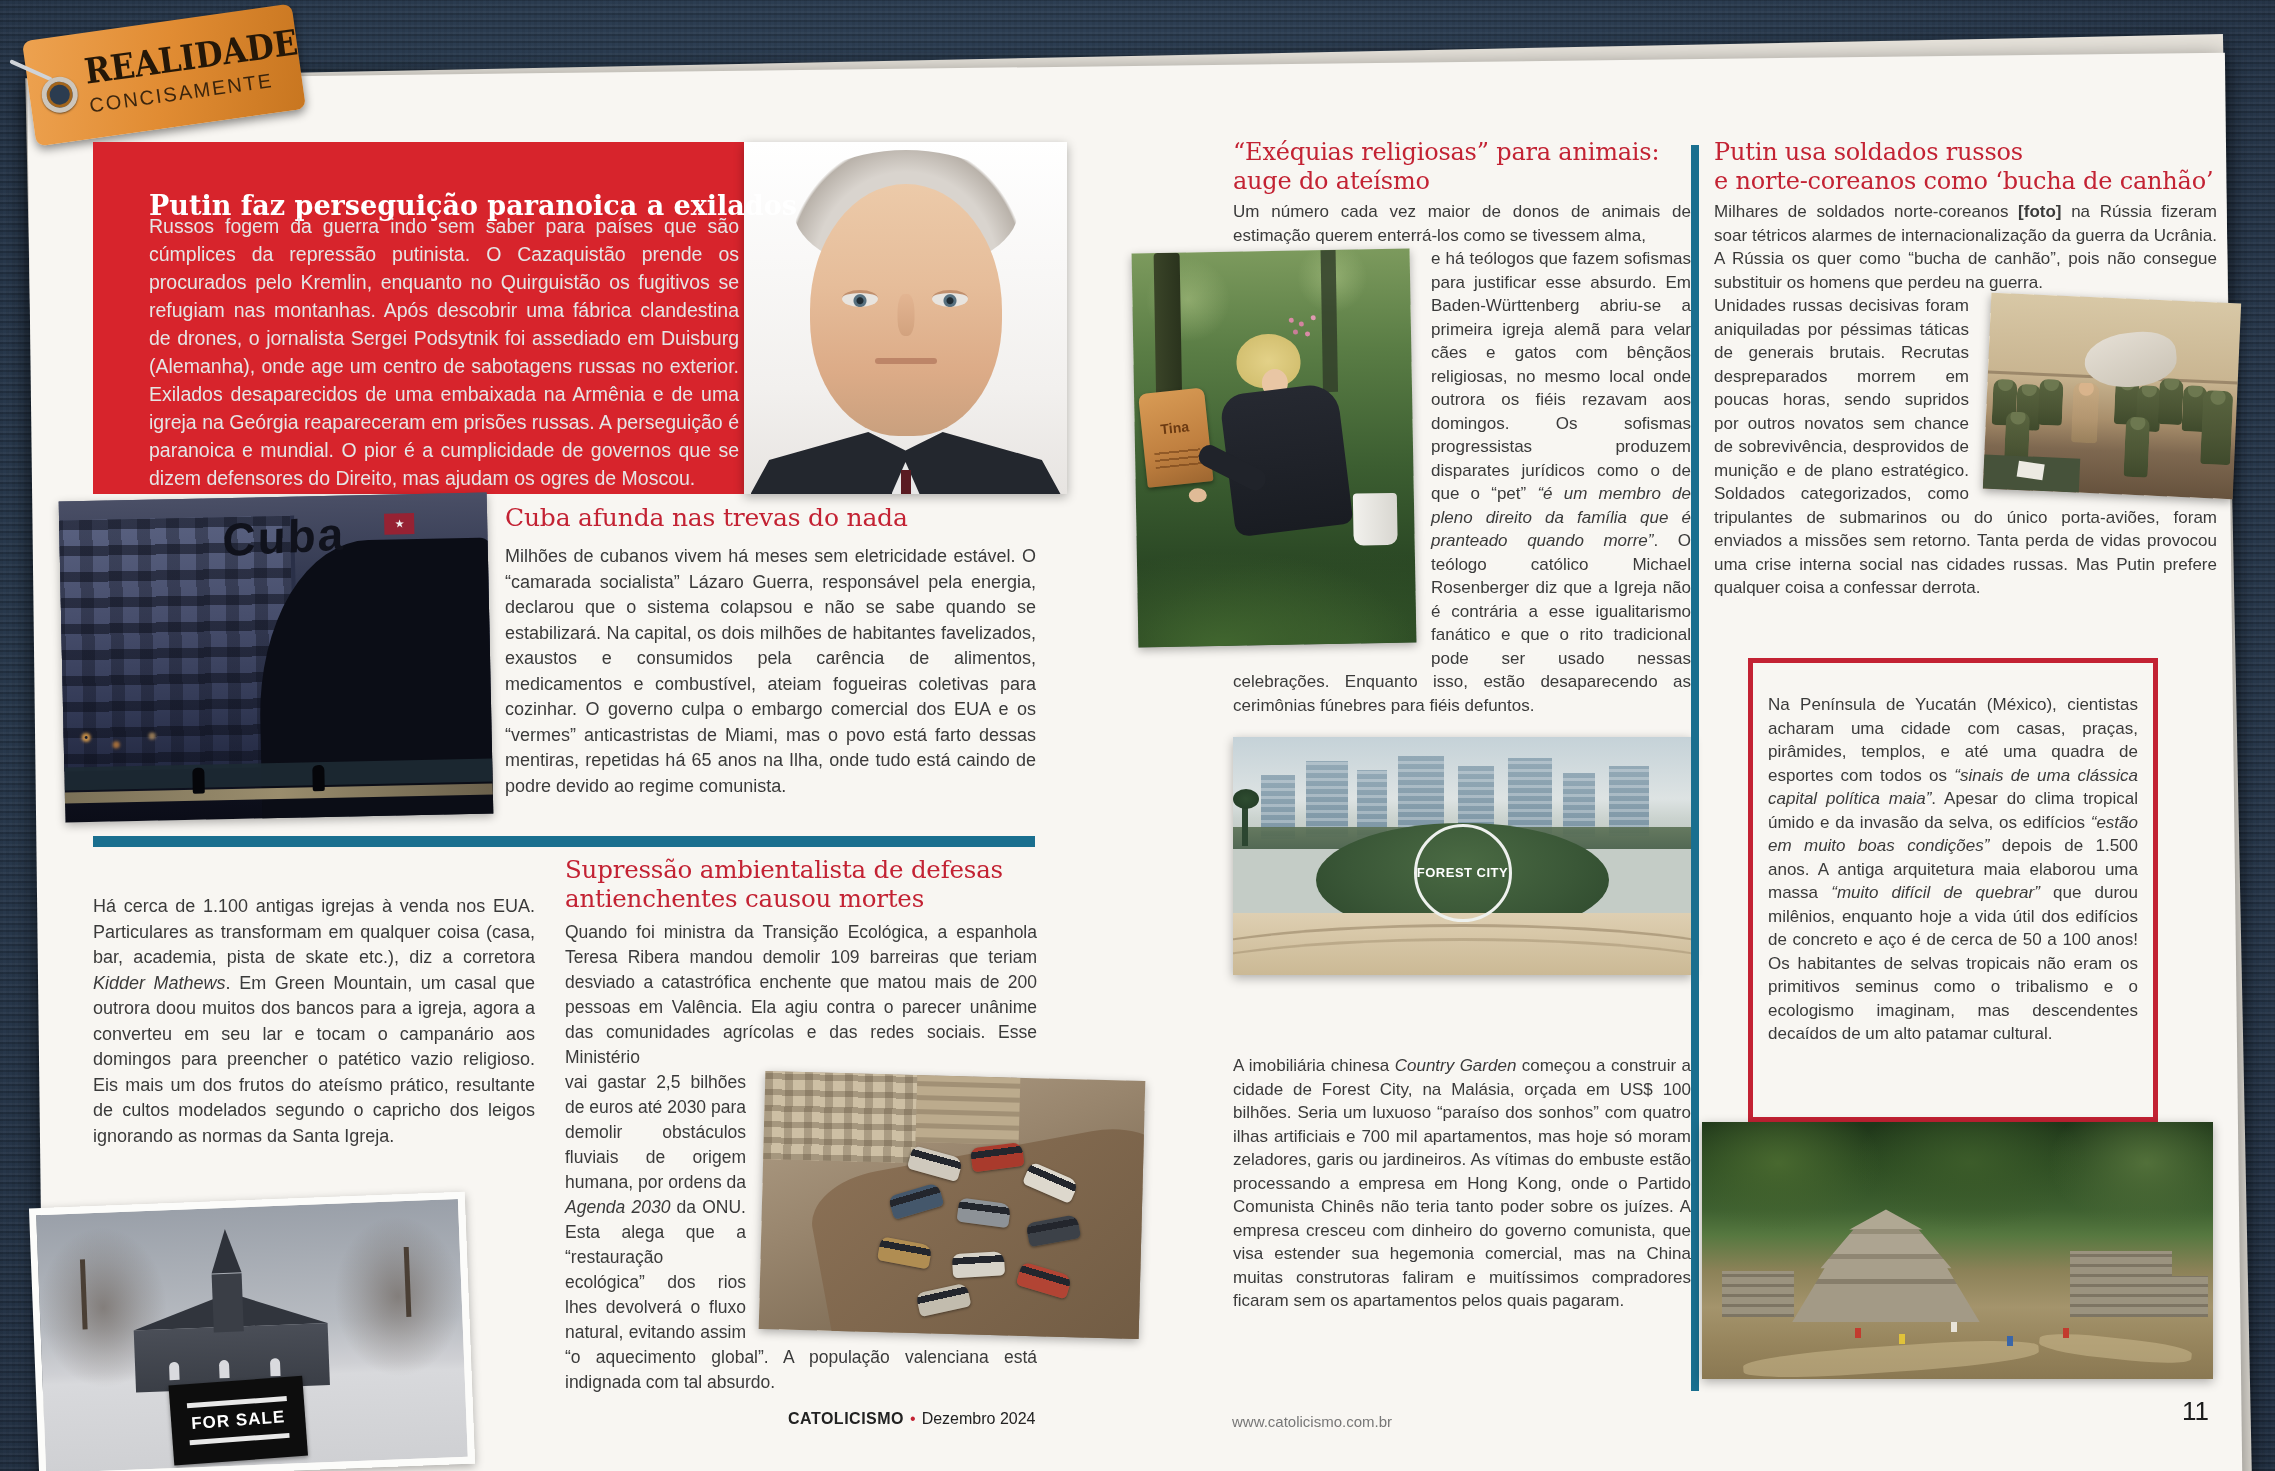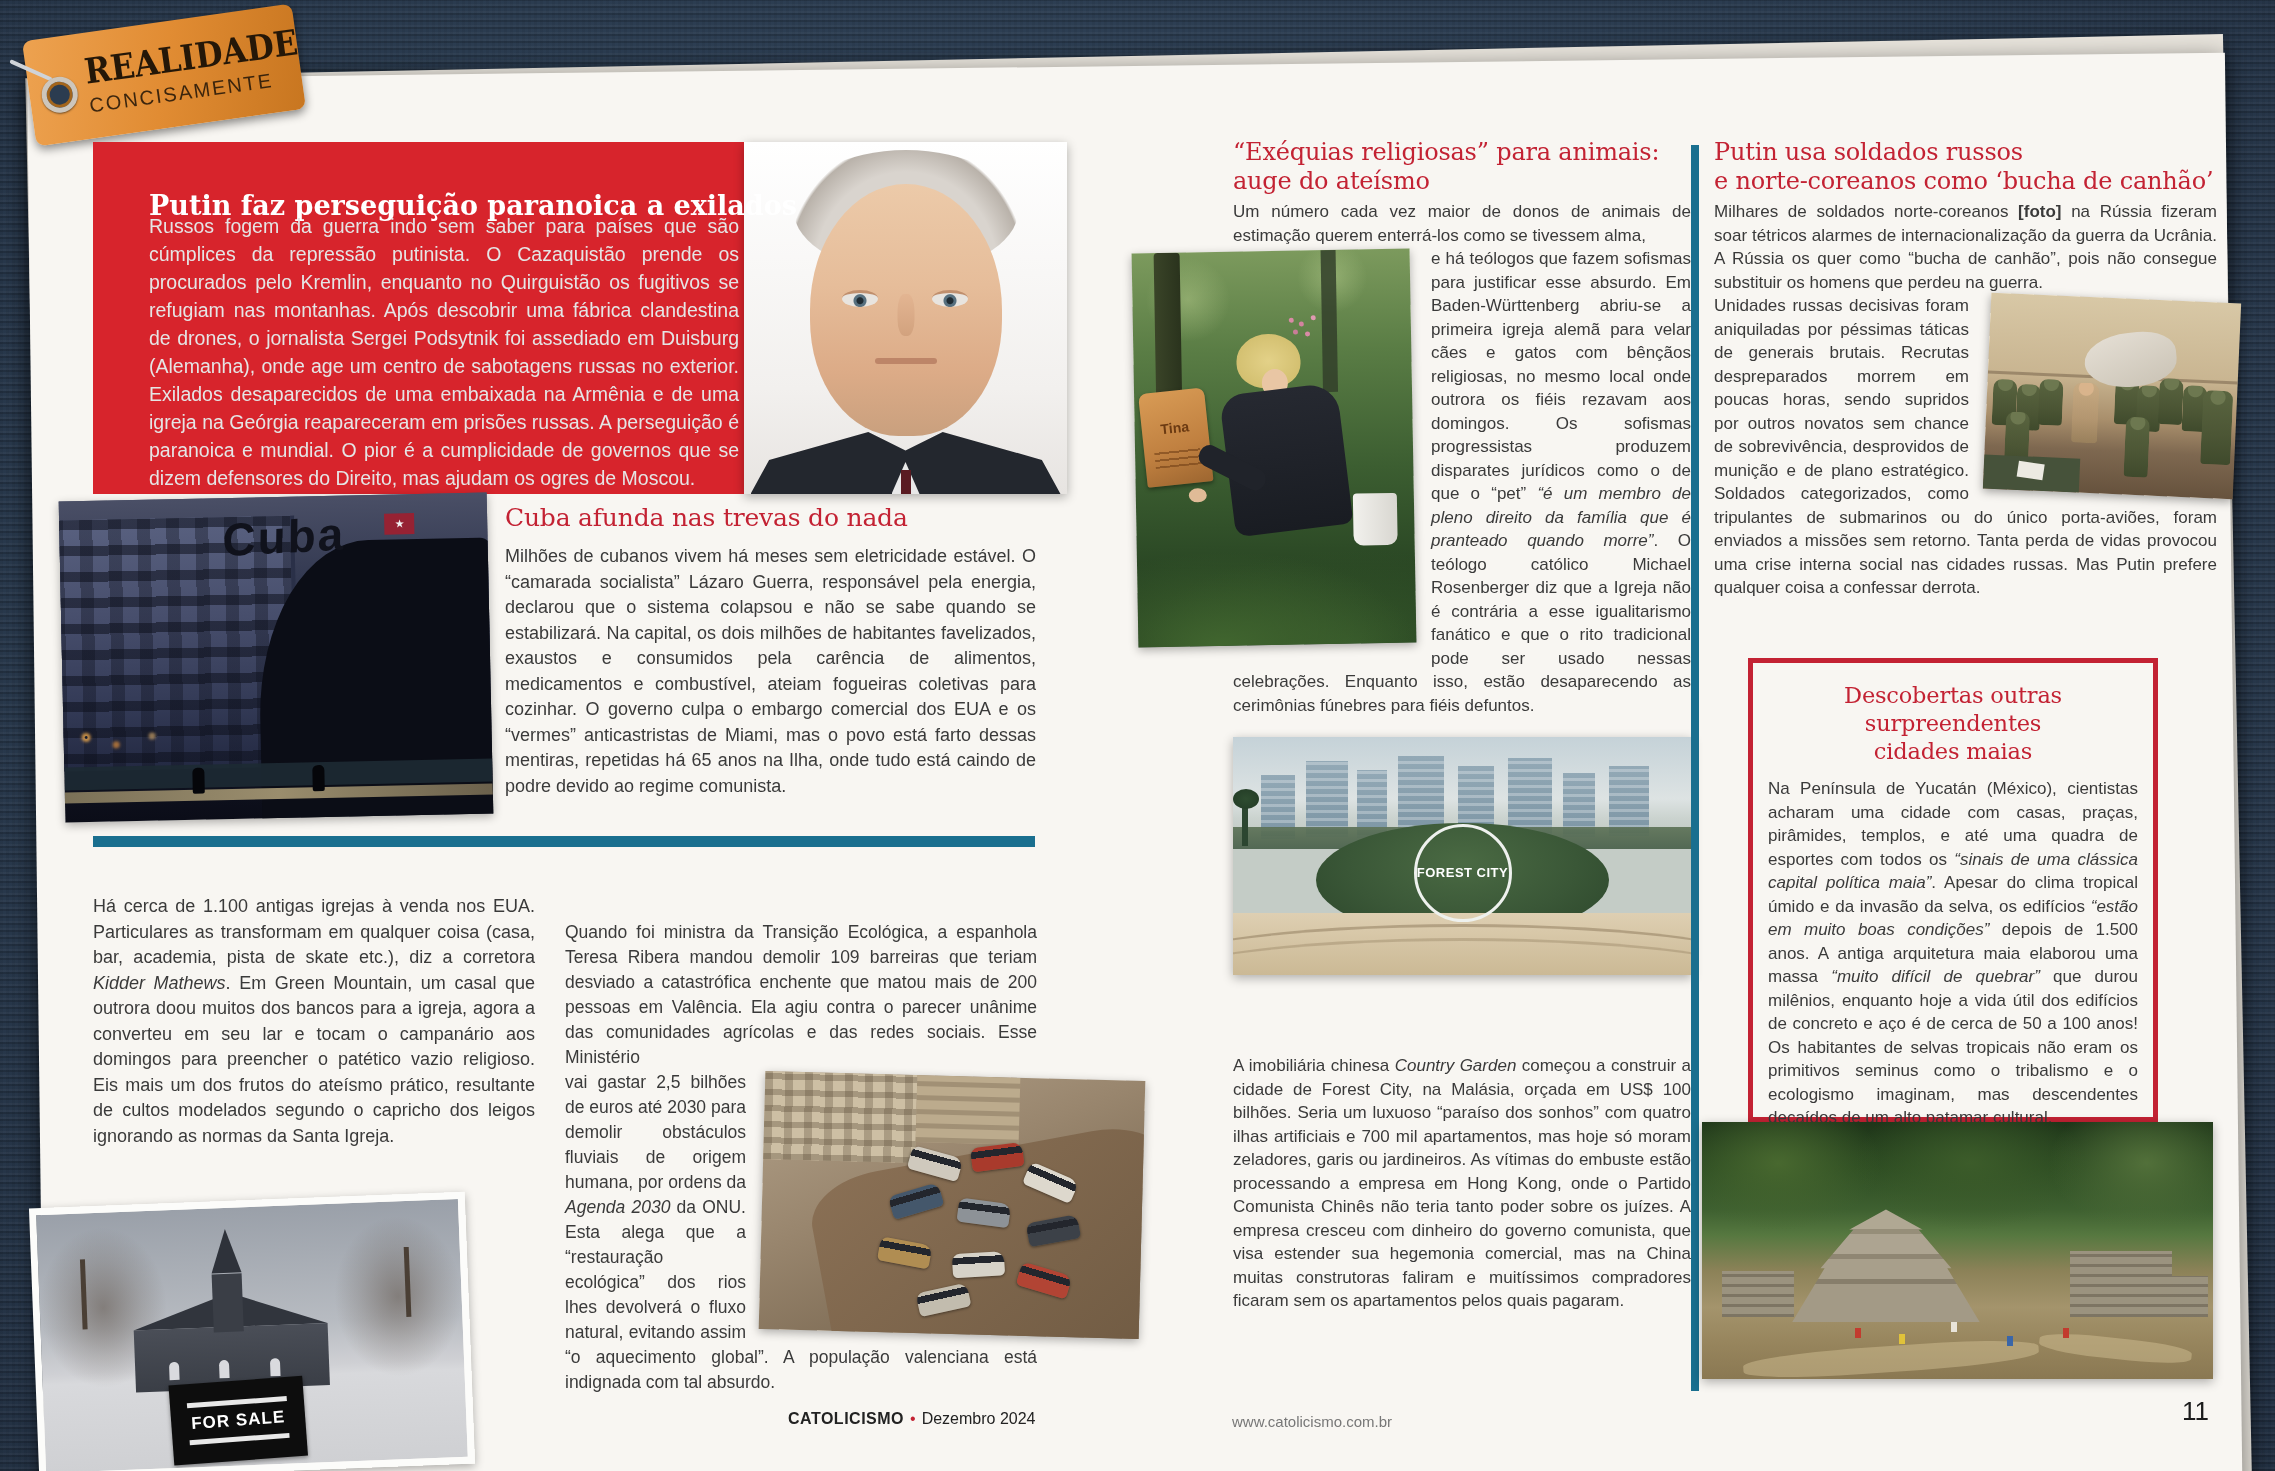--- a/index.html
+++ b/index.html
@@ -298,20 +298,21 @@
       <div class="abs ch-win w1"></div>
       <div class="abs ch-win w2"></div>
       <div class="abs ch-win w3"></div>
       <div class="abs ch-sign">
         <div class="ch-sign-bar"></div>
         <div class="ch-sign-txt">FOR SALE</div>
         <div class="ch-sign-bar"></div>
       </div>
     </div>
 
+    <h2 class="abs h fl-title">Supressão ambientalista de defesas antienchentes causou mortes</h2>
     <div class="abs fl-body bt">
       <p>Quando foi ministra da Transição Ecológica, a espanhola Teresa Ribera mandou demolir 109 barreiras que teriam desviado a catastrófica enchente que matou mais de 200 pessoas em Valência. Ela agiu contra o parecer unânime das comunidades agrícolas e das redes sociais. Esse Ministério</p>
       <div>
         <div class="ph-flood">
           <div class="abs fl-b1"></div>
           <div class="abs fl-b2"></div>
           <div class="abs fl-mud"></div>
           <div class="car" style="--c:#cfc9bd;left:146px;top:76px;transform:rotate(14deg);"></div>
           <div class="car" style="--c:#a93a2c;left:208px;top:68px;transform:rotate(-9deg);"></div>
           <div class="car" style="--c:#ddd8cd;left:262px;top:92px;transform:rotate(22deg);"></div>
@@ -399,24 +400,20 @@
           <div class="tr" style="left:140px;top:118px;height:60px;"></div>
           <div class="abs tr-sack"></div>
           <div class="abs tr-table"></div>
           <div class="abs tr-paper"></div>
         </div>
         <span>Unidades russas decisivas foram aniquiladas por péssimas táticas de generais brutais. Recrutas despreparados morrem em poucas horas, sendo supridos por outros novatos sem chance de sobrevivência, desprovidos de munição e de plano estratégico. Soldados categorizados, como tripulantes de submarinos ou do único porta-aviões, foram enviados a missões sem retorno. Tanta perda de vidas provocou uma crise interna social nas cidades russas. Mas Putin prefere qualquer coisa a confessar derrota.</span>
       </div>
     </div>
 
     <div class="abs maya-box">
-      <div class="h maya-title">
-        <div>Descobertas outras surpreendentes</div>
-        <div>cidades maias</div>
-      </div>
       <div class="maya-body bt"><span>Na Península de Yucatán (México), cientistas acharam uma cidade com casas, praças, pirâmides, templos, e até uma quadra de esportes com todos os </span><span class="i">“sinais de uma clássica capital política maia”</span><span>. Apesar do clima tropical úmido e da invasão da selva, os edifícios </span><span class="i">“estão em muito boas condições”</span><span> depois de 1.500 anos. A antiga arquitetura maia elaborou uma massa </span><span class="i">“muito difícil de quebrar”</span><span> que durou milênios, enquanto hoje a vida útil dos edifícios de concreto e aço é de cerca de 50 a 100 anos! Os habitantes de selvas tropicais não eram os primitivos seminus como o tribalismo e o ecologismo imaginam, mas descendentes decaídos de um alto patamar cultural.</span></div>
     </div>
     <div class="abs maya-photo photo">
       <div class="abs my-can c1"></div>
       <div class="abs my-can c2"></div>
       <div class="abs my-can c3"></div>
       <div class="abs my-pyr"></div>
       <div class="abs my-wall l"></div>
       <div class="abs my-wall r1"></div>
       <div class="abs my-wall r2"></div>

